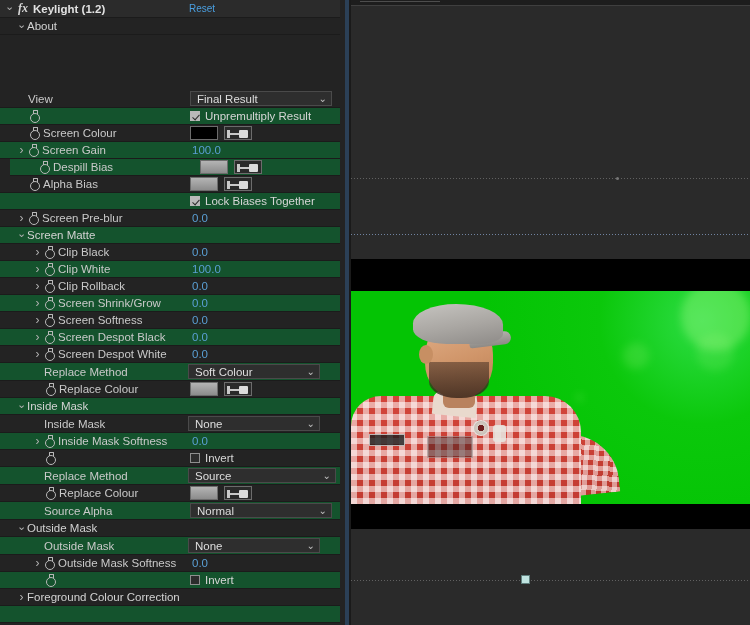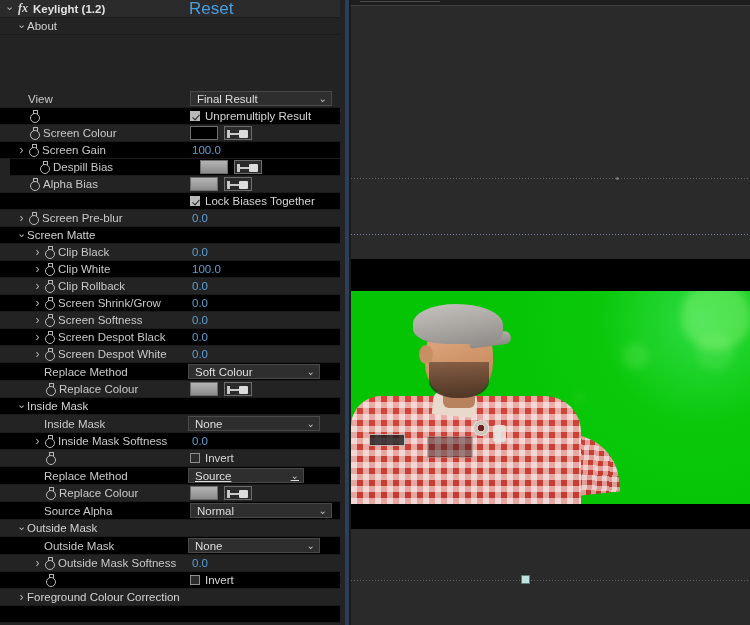--- a/index.html
+++ b/index.html
@@ -24,21 +24,21 @@
     height: 17px;
     width: 340px;
     border-bottom: 1px solid #1b1b1b;
     display: flex;
     align-items: center;
     font-size: 11.5px;
     color: #c8c8c8;
     white-space: nowrap;
   }
   .row.h18 { height: 18px; }
-  .row.alt { background: #000000; }
+  .row.alt { background: #14532d; }
   .row-label { color: #c9c9c9; }
   .row .val {
     position: absolute; left: 192px;
     color: #5a9fd4; font-size: 11.5px;
   }
   .row .ctrl { position: absolute; left: 190px; display: flex; align-items: center; }
 
   
   #fx-header {
     height: 18px; background: #2b2b2b;
@@ -46,21 +46,21 @@
     border-bottom: 1px solid #1b1b1b;
   }
   #fx-header .fx-glyph {
     font-family: "Liberation Serif", serif;
     font-style: italic; font-weight: bold;
     font-size: 12px; color: #d8d8d8; margin: 0 5px 0 3px;
   }
   #fx-header .title { font-size: 11.5px; color: #e2e2e2; font-weight: bold; }
   #fx-header .reset {
     position: absolute; left: 189px;
-    color: #4a9fe0; font-size: 17px; cursor: pointer;
+    color: #4a9fe0; font-size: 10px; cursor: pointer;
   }
 
   .tw { 
     display: inline-block; width: 11px; text-align: center;
     color: #b0b0b0; font-size: 9px; line-height: 1;
     user-select: none;
   }
   .tw.closed::before { content: "\203A"; font-size: 12px; }
   .tw.open::before { content: "\2304"; font-size: 11px; position: relative; top: -2px; }
 
@@ -466,21 +466,21 @@
       <span class="ctrl" style="left:190px;">
         <span class="cb">
           <span class="box"></span>
           <span>Invert</span>
         </span>
       </span>
     </div>
     <div class="row alt h18" style="padding-left:44px;">
       <span class="row-label">Replace Method</span>
       <span class="ctrl" style="left:188px;">
-        <span class="dd" style="width:116px;text-decoration:underline;">
+        <span class="dd" style="width:148px;">
           <span>Source</span>
           <span class="chev">⌄</span>
         </span>
       </span>
     </div>
     <div class="row" style="padding-left:44px;">
       <span class="stopwatch"></span>
       <span class="row-label">Replace Colour</span>
       <span class="ctrl" style="left:190px;">
         <span class="swatch" id="sw-inside-replace" style="background: linear-gradient(rgb(180, 180, 180), rgb(140, 140, 140));"></span>

